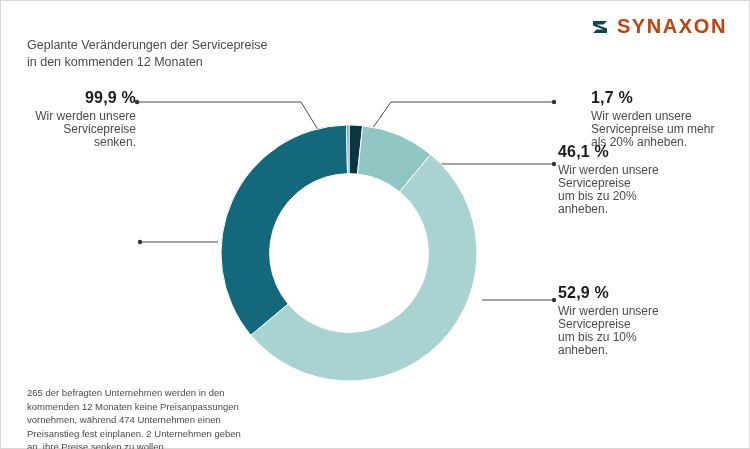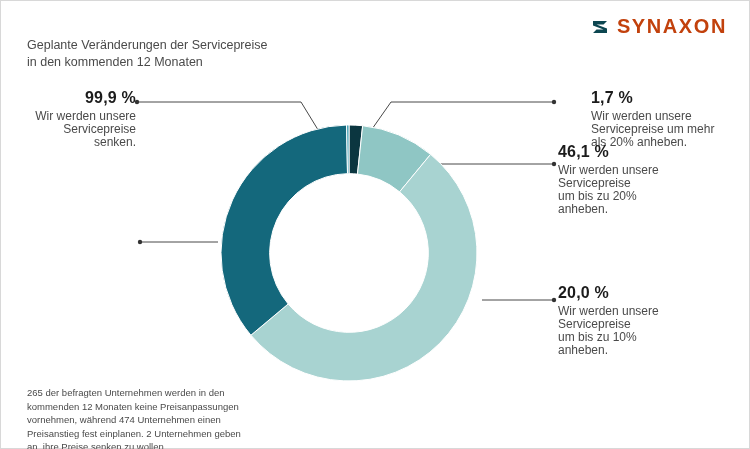--- a/index.html
+++ b/index.html
@@ -180,21 +180,21 @@
 
   <div class="callout right" id="callout-9-3">
     <div class="pct">46,1 %</div>
     <div class="desc">Wir werden unsere
 Servicepreise
 um bis zu 20%
 anheben.</div>
   </div>
 
   <div class="callout right" id="callout-52-9">
-    <div class="pct">20,0 %</div>
+    <div class="pct">52,9 %</div>
     <div class="desc">Wir werden unsere
 Servicepreise
 um bis zu 10%
 anheben.</div>
   </div>
 
   <div id="footnote">265 der befragten Unternehmen werden in den kommenden 12 Monaten keine Preisanpassungen vornehmen, während 474 Unternehmen einen Preisanstieg fest einplanen. 2 Unternehmen geben an, ihre Preise senken zu wollen.</div>
 
 </div>
 

